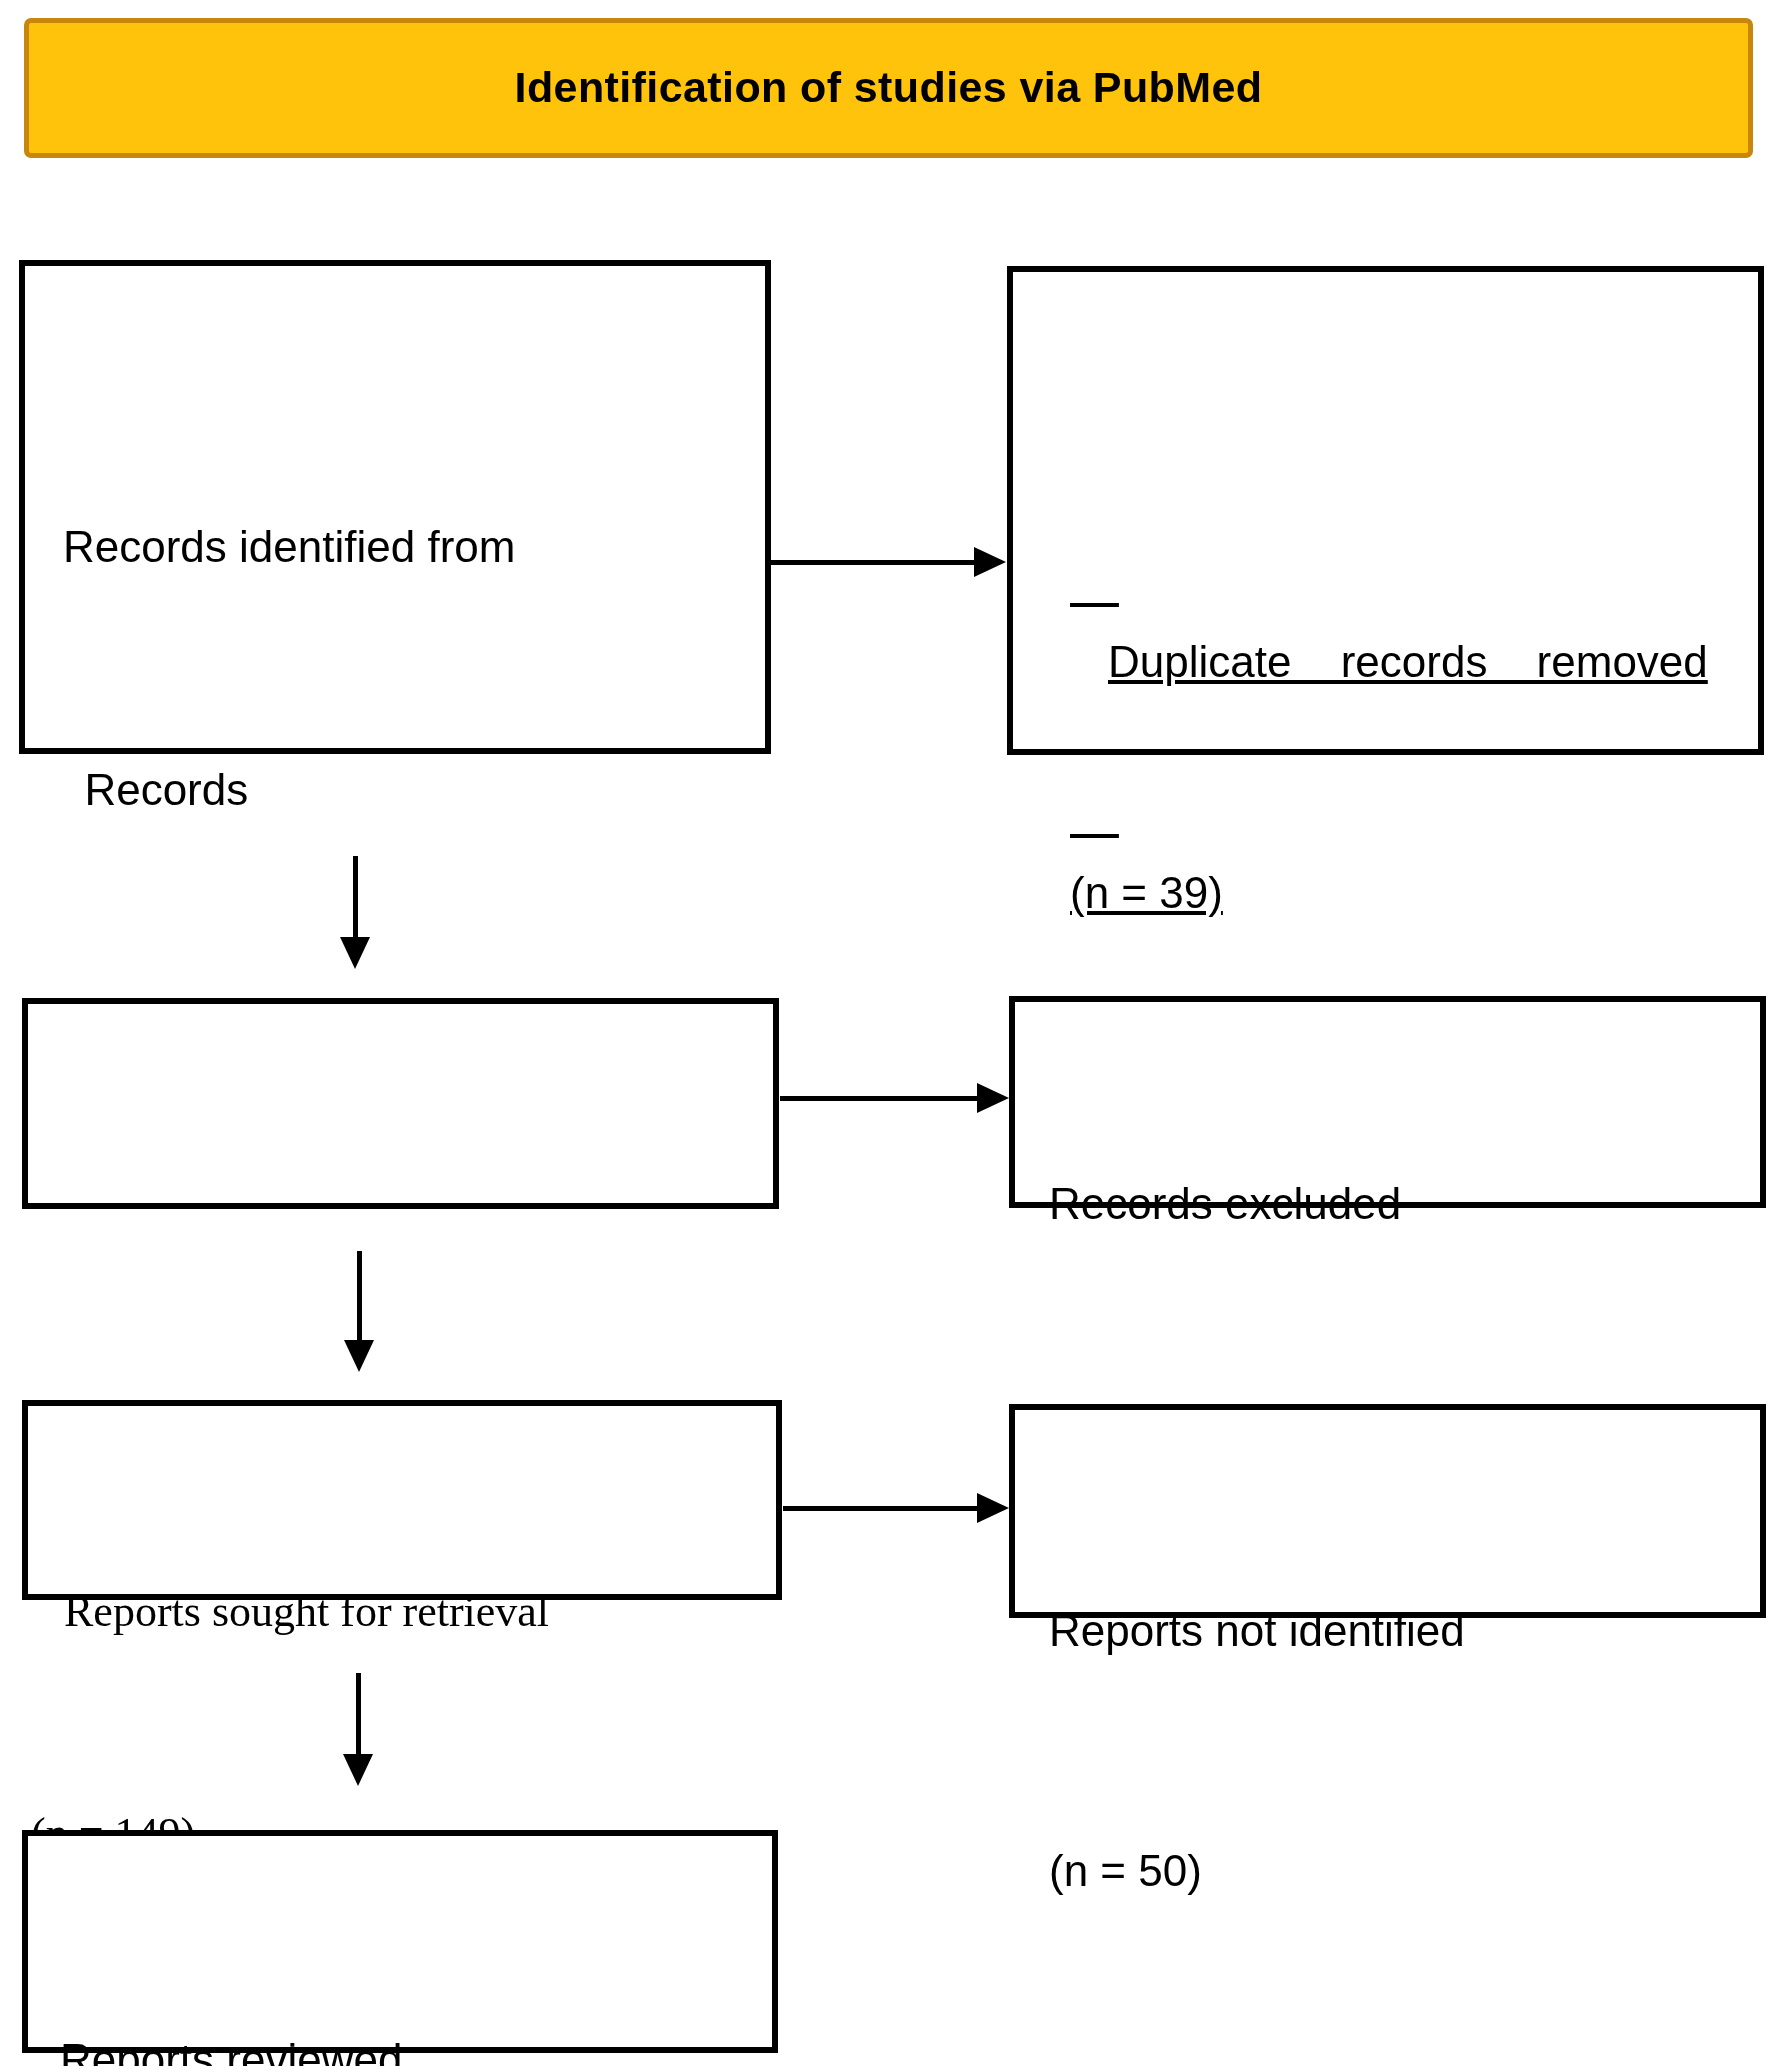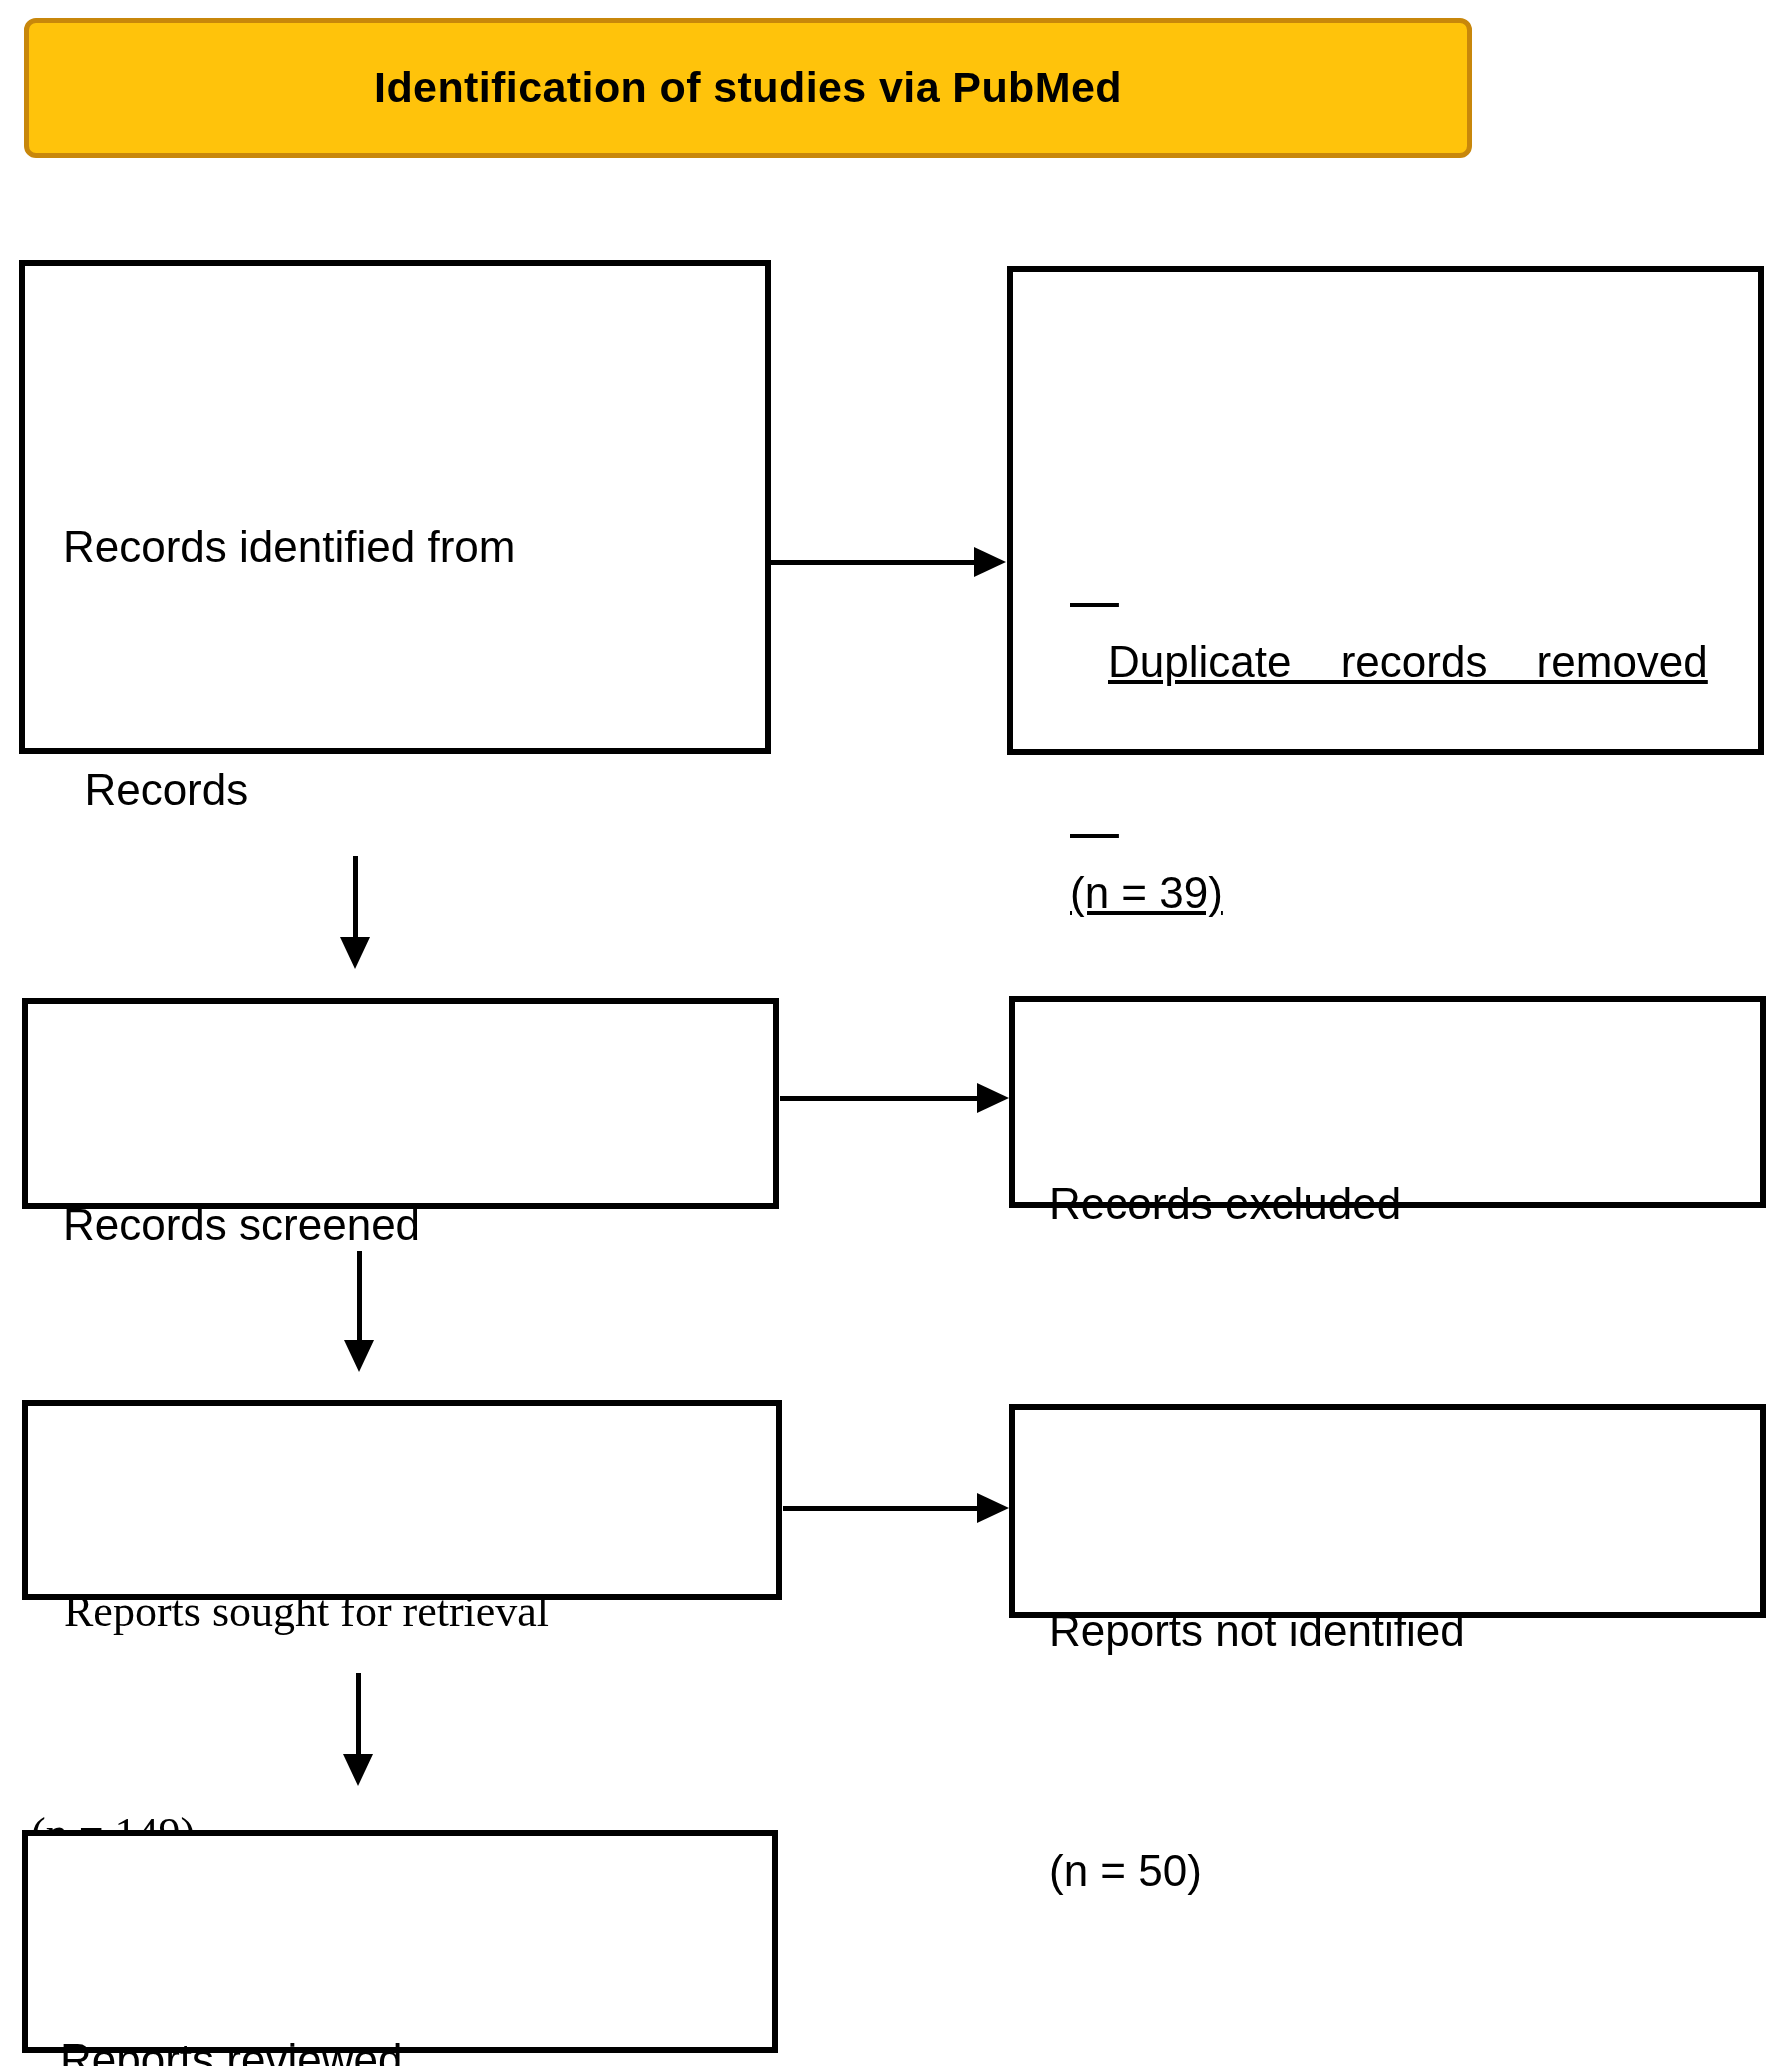--- a/index.html
+++ b/index.html
@@ -13,26 +13,26 @@
     height: 2066px;
     background: var(--background, #ffffff);
     font-family: "Liberation Sans", "DejaVu Sans", sans-serif;
     color: var(--text, #000000);
     overflow: hidden;
   }
   .banner {
     position: absolute;
     left: 24px;
     top: 17.7px;
-    width: 1448px;
+    width: 1729px;
     height: 140px;
     box-sizing: border-box;
     background: var(--banner-fill, #FFC30B);
     border: 5.9px solid var(--banner-border, #C8870B);
-    border-radius: 12px;
+    border-radius: 7px;
     display: flex;
     align-items: center;
     justify-content: center;
   }
   .banner-title {
     font-size: 43px;
     font-weight: bold;
     letter-spacing: 0.4px;
   }
   .box {
@@ -126,24 +126,20 @@
     <div class="l2">(n = 39)</div>
   </div>
 
   <div class="shaft-h" id="arrow-h1-shaft"></div>
   <div class="head-right" id="arrow-h1-head"></div>
 
   <div class="shaft-v" id="arrow-v1-shaft"></div>
   <div class="head-down" id="arrow-v1-head"></div>
 
   <div class="box" id="box-screened"></div>
-  <div class="box-text" id="t-screened">
-    <div class="l1">Records screened</div>
-    <div class="l2">(n =199)</div>
-  </div>
 
   <div class="box" id="box-excluded"></div>
   <div class="box-text" id="t-excluded">
     <div class="l1">Records excluded</div>
     <div class="l2">(n = 50)</div>
   </div>
 
   <div class="shaft-h" id="arrow-h2-shaft"></div>
   <div class="head-right" id="arrow-h2-head"></div>
 

